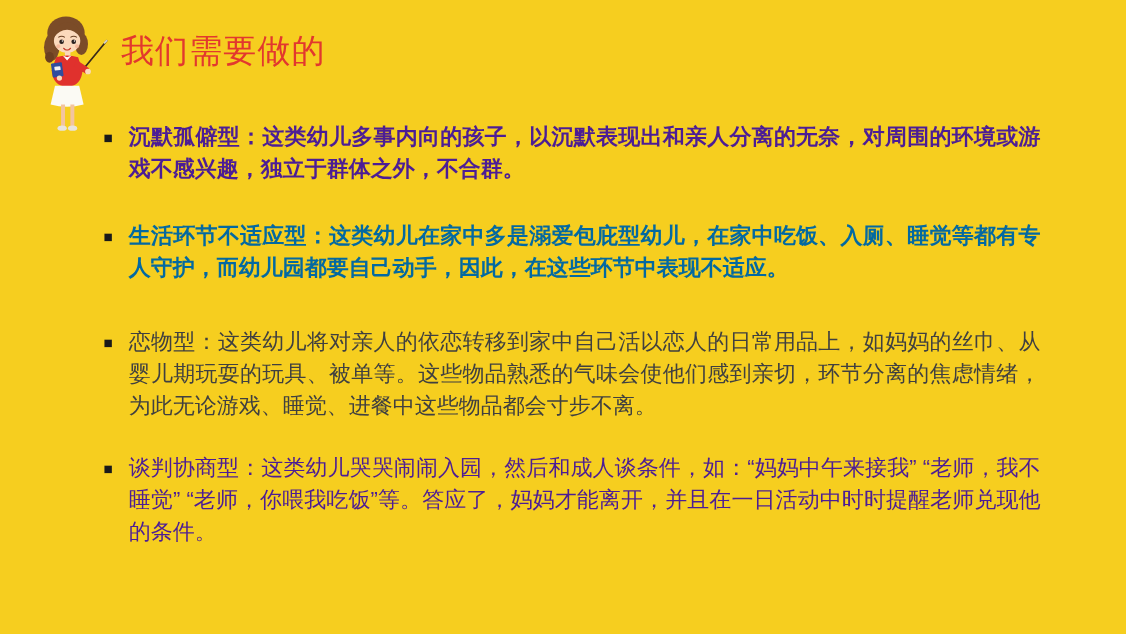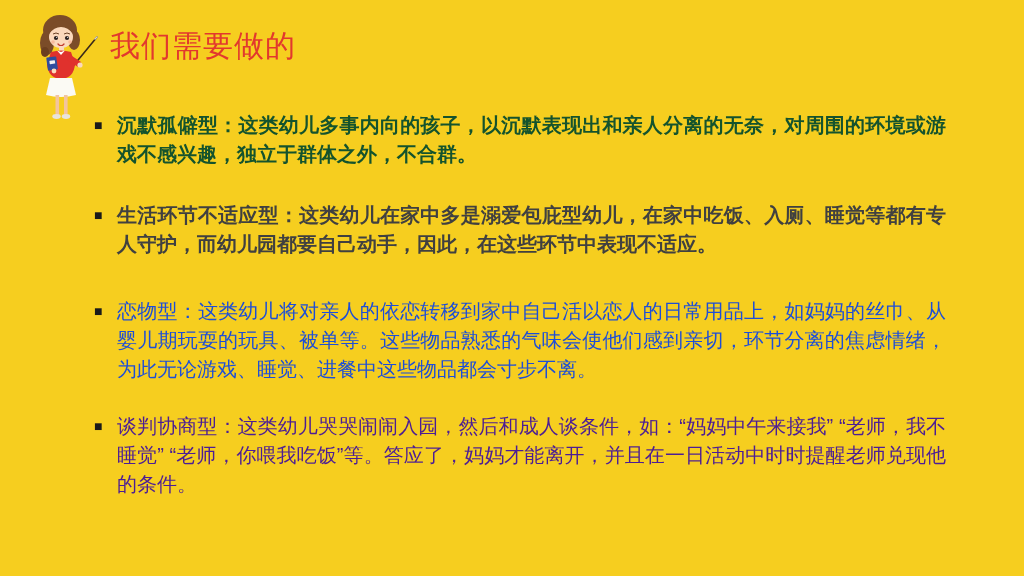--- a/index.html
+++ b/index.html
@@ -122,29 +122,29 @@
       <ellipse cx="32.5" cy="112.5" rx="4.2" ry="2.4" fill="#E8E4DC"></ellipse>
       <ellipse cx="42" cy="112.5" rx="4.2" ry="2.4" fill="#E8E4DC"></ellipse>
     </svg>
   </div>
 
   <h1 class="title" style="color: rgb(226, 56, 46);">我们需要做的</h1>
 
   <div class="content">
     <div class="bullet">
       <span class="marker" style="color: rgb(26, 26, 26);">■</span>
-      <span class="bullet-text bold" style="color: #14532d;">沉默孤僻型：这类幼儿多事内向的孩子，以沉默表现出和亲人分离的无奈，对周围的环境或游戏不感兴趣，独立于群体之外，不合群。</span>
+      <span class="bullet-text bold" style="color: #4c1d95;">沉默孤僻型：这类幼儿多事内向的孩子，以沉默表现出和亲人分离的无奈，对周围的环境或游戏不感兴趣，独立于群体之外，不合群。</span>
     </div>
     <div class="bullet">
       <span class="marker" style="color: rgb(26, 26, 26);">■</span>
-      <span class="bullet-text bold" style="color: #404040;">生活环节不适应型：这类幼儿在家中多是溺爱包庇型幼儿，在家中吃饭、入厕、睡觉等都有专人守护，而幼儿园都要自己动手，因此，在这些环节中表现不适应。</span>
+      <span class="bullet-text bold" style="color: #0369a1;">生活环节不适应型：这类幼儿在家中多是溺爱包庇型幼儿，在家中吃饭、入厕、睡觉等都有专人守护，而幼儿园都要自己动手，因此，在这些环节中表现不适应。</span>
     </div>
     <div class="bullet">
       <span class="marker" style="color: rgb(26, 26, 26);">■</span>
-      <span class="bullet-text" style="color: #1d4ed8;">恋物型：这类幼儿将对亲人的依恋转移到家中自己活以恋人的日常用品上，如妈妈的丝巾、从婴儿期玩耍的玩具、被单等。这些物品熟悉的气味会使他们感到亲切，环节分离的焦虑情绪，为此无论游戏、睡觉、进餐中这些物品都会寸步不离。</span>
+      <span class="bullet-text" style="color: #404040;">恋物型：这类幼儿将对亲人的依恋转移到家中自己活以恋人的日常用品上，如妈妈的丝巾、从婴儿期玩耍的玩具、被单等。这些物品熟悉的气味会使他们感到亲切，环节分离的焦虑情绪，为此无论游戏、睡觉、进餐中这些物品都会寸步不离。</span>
     </div>
     <div class="bullet">
       <span class="marker" style="color: rgb(26, 26, 26);">■</span>
       <span class="bullet-text" style="color: #4c1d95;">谈判协商型：这类幼儿哭哭闹闹入园，然后和成人谈条件，如：“妈妈中午来接我” “老师，我不睡觉” “老师，你喂我吃饭”等。答应了，妈妈才能离开，并且在一日活动中时时提醒老师兑现他的条件。</span>
     </div>
   </div>
 
 </div>
 
 </body></html>

